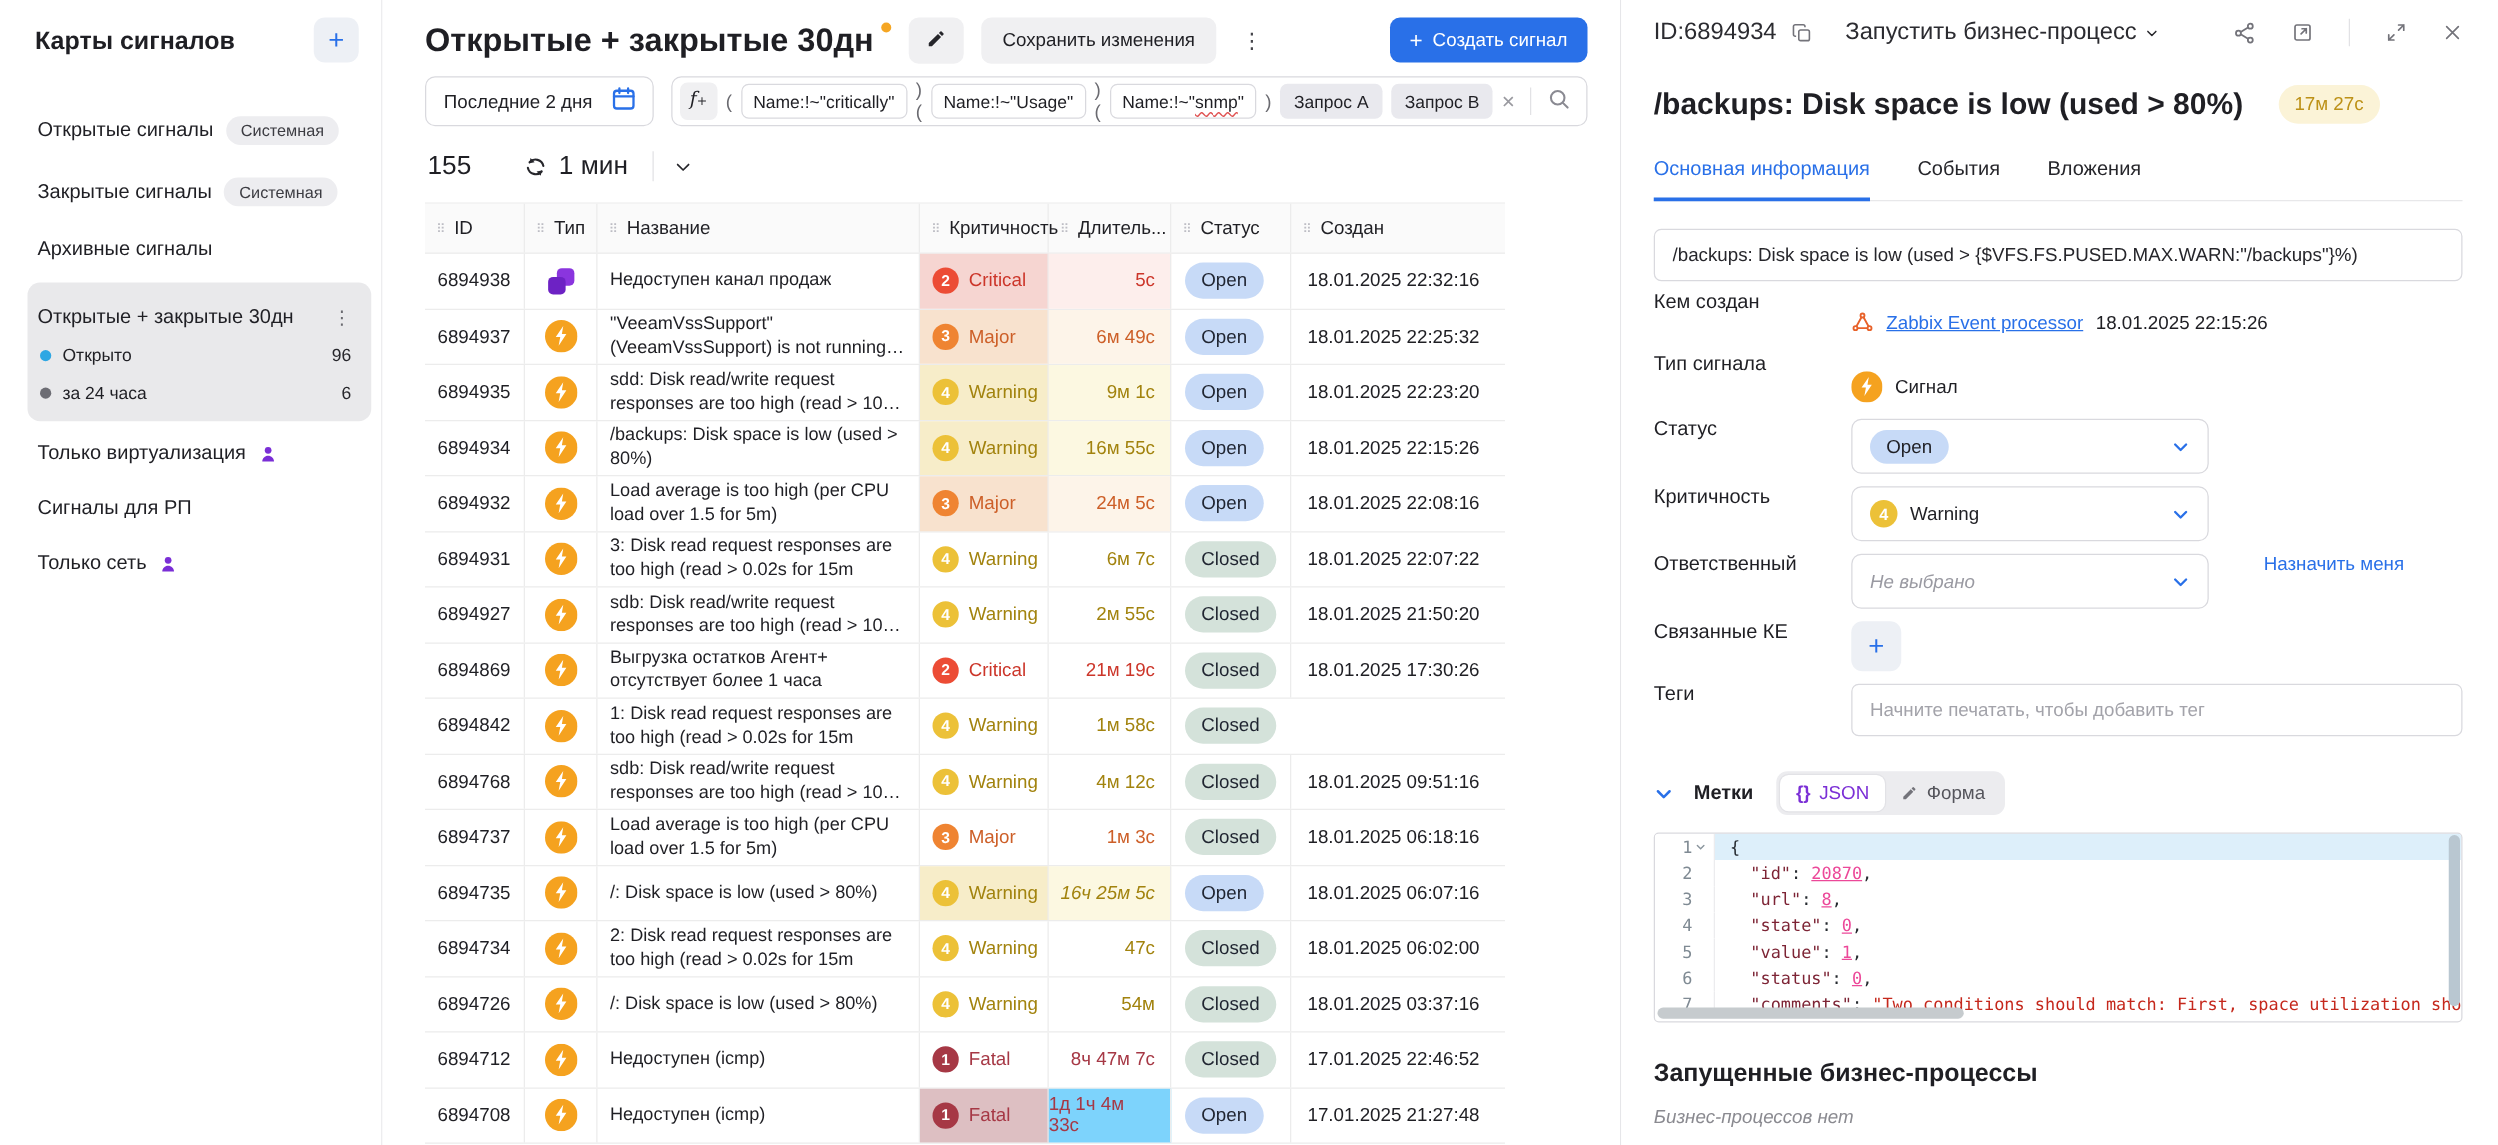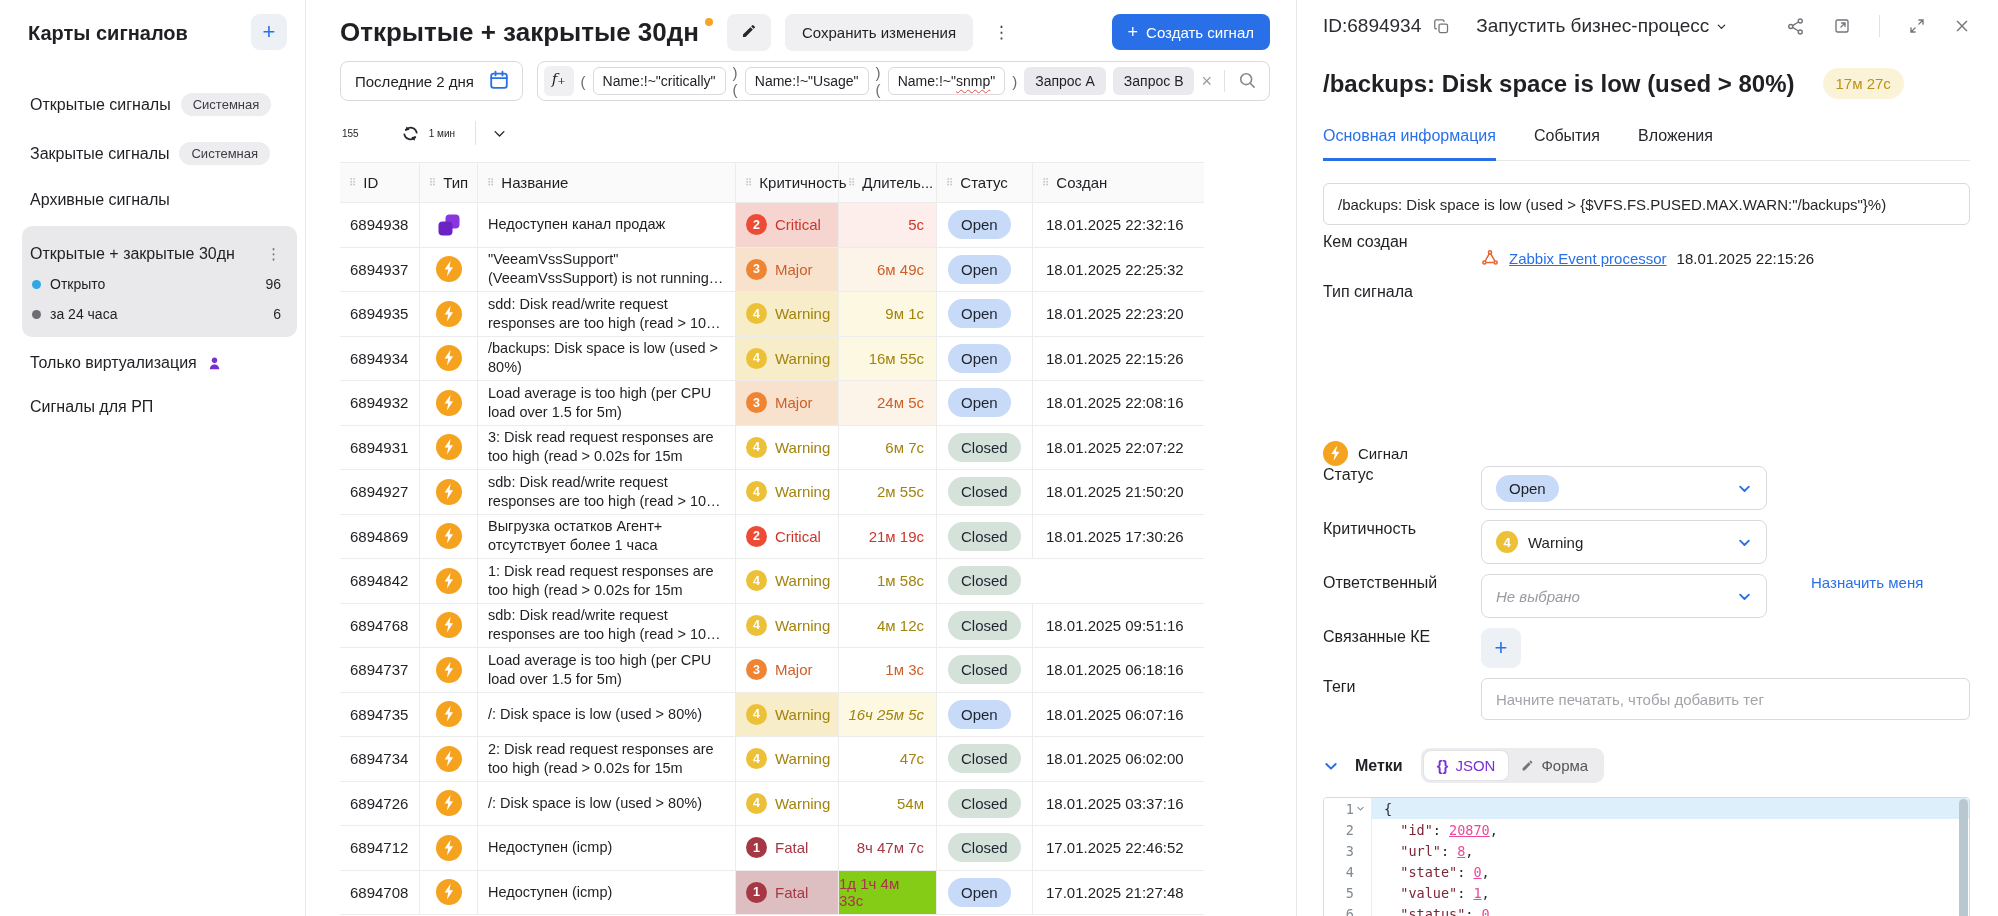--- a/index.html
+++ b/index.html
@@ -39,21 +39,21 @@
   .fx { width:30px; height:30px; background:#f0f0f2; border-radius:6px; display:flex; align-items:baseline; justify-content:center; font-family:"DejaVu Serif", serif; font-style:italic; font-size:15px; padding-top:4px; cursor:pointer; }
   .fx sub { font-size:10px; font-style:normal; }
   .paren { color:#6a6a70; font-size:15px; }
   .chip { border:1px solid #d9d9de; border-radius:6px; padding:5px 9px; font-size:14px; white-space:nowrap; cursor:pointer; }
   .chip-grey { background:#e9e9ee; border:none; border-radius:6px; padding:6px 11px; font-size:14px; white-space:nowrap; cursor:pointer; }
   .misspell { text-decoration:underline; text-decoration-style:wavy; text-decoration-color:#e05252; text-decoration-thickness:1px; text-underline-offset:3px; }
   .qb-right { margin-left:auto; display:flex; align-items:center; gap:12px; }
   .clear-x { color:#9a9aa0; font-size:18px; cursor:pointer; line-height:1; }
   .vdiv { width:1px; height:22px; background:#e2e2e5; }
 
-  .count-row { height:58px; display:flex; align-items:center; padding:0 26px 0 36px; font-size:10px; }
+  .count-row { height:58px; display:flex; align-items:center; padding:0 26px 0 36px; font-size:21px; }
   .count { margin-right:42px; }
   .refresh { display:flex; align-items:center; margin-right:9px; cursor:pointer; }
   .cr-div { width:1px; height:24px; background:#e2e2e5; margin:0 16px 0 20px; }
   .cr-chev { cursor:pointer; display:flex; }
 
   .table { margin-left:34px; width:864px; border-top:1px solid #ececec; }
   .thead { display:flex; height:40px; background:#fafafa; border-bottom:1px solid #ececec; }
   .th { display:flex; align-items:center; gap:7px; padding:0 9px; font-size:15px; border-right:1px solid #ececec; cursor:pointer; }
   .th:last-child { border-right:none; }
   .handle { color:#bdbdc4; font-size:10px; }
@@ -160,20 +160,29 @@
           <span style="display: flex;">
             <svg width="15" height="15" viewBox="0 0 24 24" fill="#7a2ed6">
               <circle cx="12" cy="6.8" r="4.3"></circle>
               <path d="M4.5 21c0-4.1 3.4-7.4 7.5-7.4s7.5 3.3 7.5 7.4z"></path>
             </svg>
           </span>
         </div>
         <div class="sb-item">
           <span>Сигналы для РП</span>
         </div>
+        <div class="sb-item">
+          <span>Только сеть</span>
+          <span style="display: flex;">
+            <svg width="15" height="15" viewBox="0 0 24 24" fill="#7a2ed6">
+              <circle cx="12" cy="6.8" r="4.3"></circle>
+              <path d="M4.5 21c0-4.1 3.4-7.4 7.5-7.4s7.5 3.3 7.5 7.4z"></path>
+            </svg>
+          </span>
+        </div>
       </nav>
   </aside>
 
   <main class="main">
     <header class="m-head">
       <h1 class="m-title">Открытые + закрытые 30дн</h1>
       <span class="dot-unsaved"></span>
       <button class="icon-btn">
         <span><svg width="16" height="16" viewBox="0 0 24 24">
               <path d="M3 17.2V21h3.8L17.8 9.9l-3.7-3.7zM20.7 7a1 1 0 0 0 0-1.4l-2.3-2.3a1 1 0 0 0-1.4 0l-1.8 1.8 3.7 3.7z" fill="#26262b"></path>
@@ -656,21 +665,21 @@
                 </svg>
               </span>
             </div>
             <div class="td cw2">
               <div class="nm">Недоступен (icmp)</div>
             </div>
             <div class="td cw3" style="background: rgb(221, 191, 194);">
               <span class="sev-circle" style="background: rgb(166, 56, 69);">1</span>
               <span style="color: rgb(166, 56, 69);">Fatal</span>
             </div>
-            <div class="td cw4" style="background: #84cc16;">
+            <div class="td cw4" style="background: #7dd3fc;">
               <span style="color: rgb(166, 56, 69);">1д 1ч 4м 33с</span>
             </div>
             <div class="td cw5">
               <span class="pill" style="background: rgb(199, 218, 247);">Open</span>
             </div>
             <div class="td cw6">17.01.2025 21:27:48</div>
           </div>
         </div>
     </div>
   </main>
@@ -743,21 +752,21 @@
                 <circle cx="12" cy="4.5" r="2.1"></circle>
                 <circle cx="4.5" cy="18" r="2.1"></circle>
                 <circle cx="19.5" cy="18" r="2.1"></circle>
                 <path d="M10.9 6.4 5.6 16M13.1 6.4l5.3 9.6M7 18h10"></path>
               </svg>
             </span>
           <span class="link">Zabbix Event processor</span>
           <span>18.01.2025 22:15:26</span>
         </span>
       </div>
-      <div class="frow" style="min-height:52px;flex-direction:column;">
+      <div class="frow" style="min-height:52px;">
         <span class="flabel">Тип сигнала</span>
         <span class="fval">
           <span style="display:flex;">
               <svg width="25" height="25" viewBox="0 0 26 26">
                 <circle cx="13" cy="13" r="13" fill="#f5a21f"></circle>
                 <path d="M14.6 4.8 8.6 13.6h3.6l-1.3 7 6.2-9.4h-3.6z" fill="#fff"></path>
               </svg>
             </span>
           <span>Сигнал</span>
         </span>

